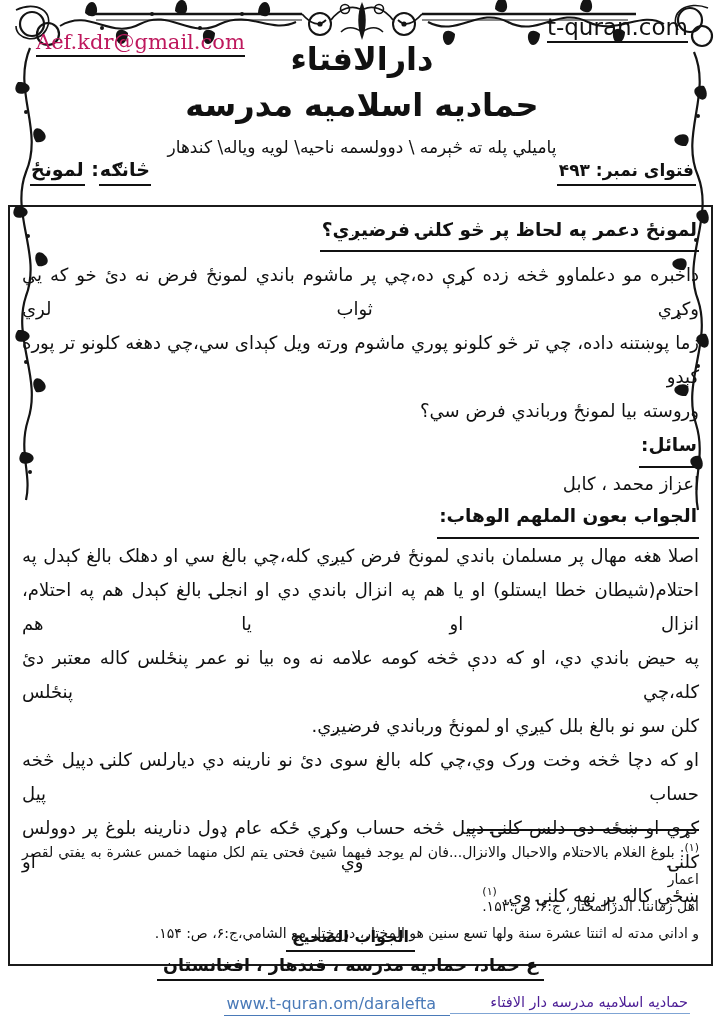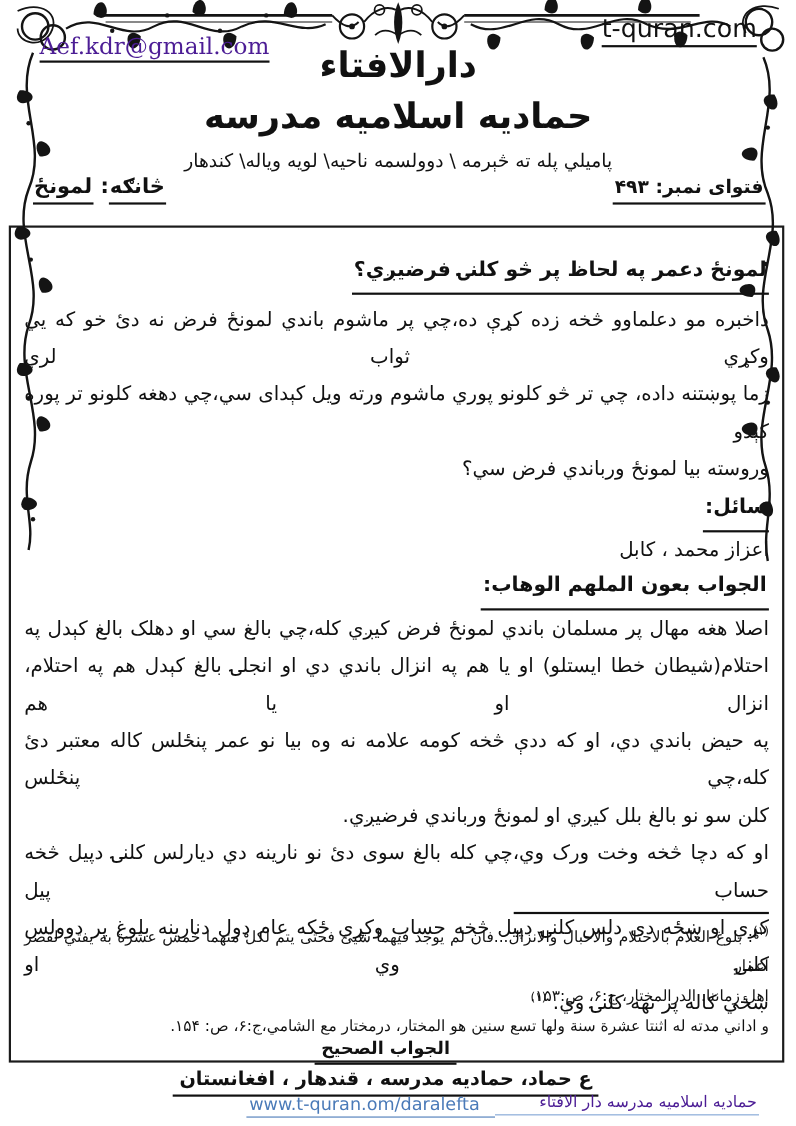--- a/index.html
+++ b/index.html
@@ -21,21 +21,21 @@
     pointer-events: none;
     z-index: 5;
   }
   
   .email {
     position: absolute; left: 36px; top: 30px;
     font-family: "DejaVu Serif", serif;
     font-size: 21px;
     border-bottom: 2px solid #111;
     padding-bottom: 1px;
-    color: #4c1d95; text-decoration: none;
+    color: #be185d; text-decoration: none;
     z-index: 6;
   }
   .website {
     position: absolute; right: 36px; top: 14px;
     font-size: 23px;
     border-bottom: 2px solid #111;
     padding-bottom: 1px;
     color: #111; text-decoration: none;
     z-index: 6;
   }
@@ -67,21 +67,21 @@
     position: absolute; left: 30px; top: 158px;
     direction: rtl; font-size: 19px; font-weight: bold;
     z-index: 4;
   }
   .category .u-seg { border-bottom: 2px solid #111; padding: 0 1px 4px 1px; display: inline-block; }
   
   .box {
     position: absolute; left: 8px; top: 205px;
     width: 705px; height: 761px;
     border: 2px solid #1b1b1b;
-    padding: 24px 12px 6px 12px;
+    padding: 8px 12px 6px 12px;
     z-index: 1;
   }
   .rtl { direction: rtl; }
   .q-title { text-align: right; font-weight: bold; font-size: 18.5px; line-height: 30px; margin-bottom: 6px; }
   .q-title .u-wrap { border-bottom: 2px solid #111; padding: 0 2px 5px 2px; display: inline-block; }
   .body-line { font-size: 18px; line-height: 34px; }
   .jline { text-align: justify; text-align-last: justify; }
   .lline { text-align: right; }
   .mini-head { text-align: right; font-weight: bold; font-size: 18.5px; line-height: 34px; }
   .mini-head .u-wrap { border-bottom: 2px solid #111; padding: 0 2px 4px 2px; display: inline-block; }

